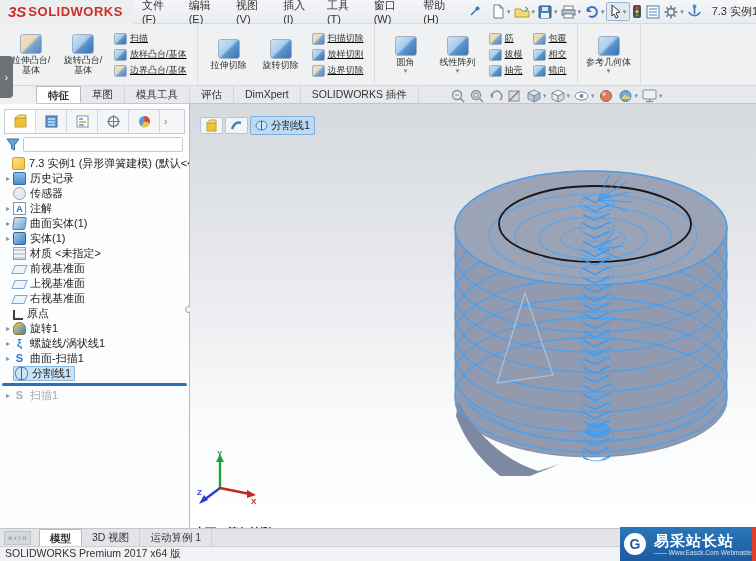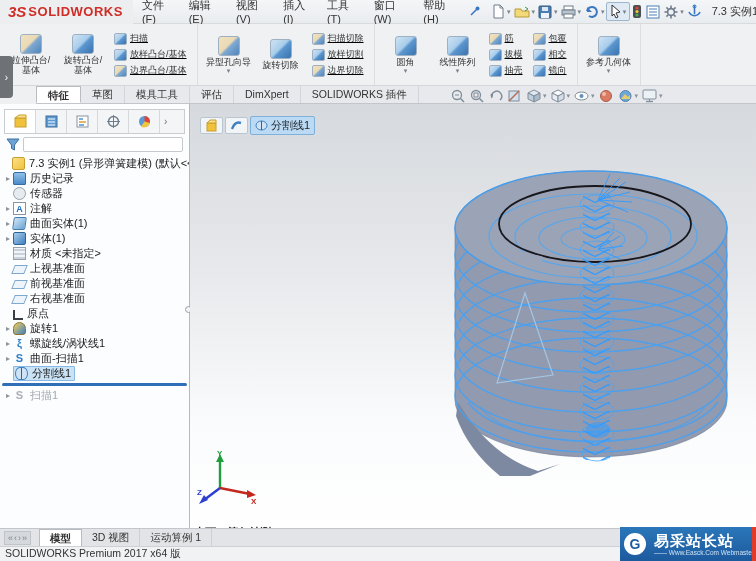--- a/index.html
+++ b/index.html
@@ -257,23 +257,22 @@
           </div>
         <div class="rsm">
             <span class="ric sm"></span>
             <span class="slbl">边界凸台/基体</span>
           </div>
       </div>
     </div>
 
     <div class="rgroup">
       <div class="rbig">
-        <span class="ric"></span>
-        <span class="rlbl">异型孔向导</span>
-        <span class="rcaret">▾</span>
+        <span class="ric blue"></span>
+        <span class="rlbl">拉伸切除</span>
       </div>
       <div class="rbig">
         <span class="ric blue"></span>
         <span class="rlbl">旋转切除</span>
       </div>
       <div class="rstack">
         <div class="rsm">
             <span class="ric sm"></span>
             <span class="slbl">扫描切除</span>
           </div>
@@ -498,25 +497,25 @@
         <span class="tarrow">▸</span>
         <span class="tico t-solid"></span>
         <span class="tlabel">实体(1)</span>
       </div>
     <div class="trow indent">
         <span class="tico t-mat"></span>
         <span class="tlabel">材质 &lt;未指定&gt;</span>
       </div>
     <div class="trow indent">
         <span class="tico t-plane"></span>
-        <span class="tlabel">上视基准面</span>
+        <span class="tlabel">前视基准面</span>
       </div>
     <div class="trow indent">
         <span class="tico t-plane"></span>
-        <span class="tlabel">前视基准面</span>
+        <span class="tlabel">上视基准面</span>
       </div>
     <div class="trow indent">
         <span class="tico t-plane"></span>
         <span class="tlabel">右视基准面</span>
       </div>
     <div class="trow indent">
         <span class="tico t-origin"></span>
         <span class="tlabel">原点</span>
       </div>
     <div class="trow">

